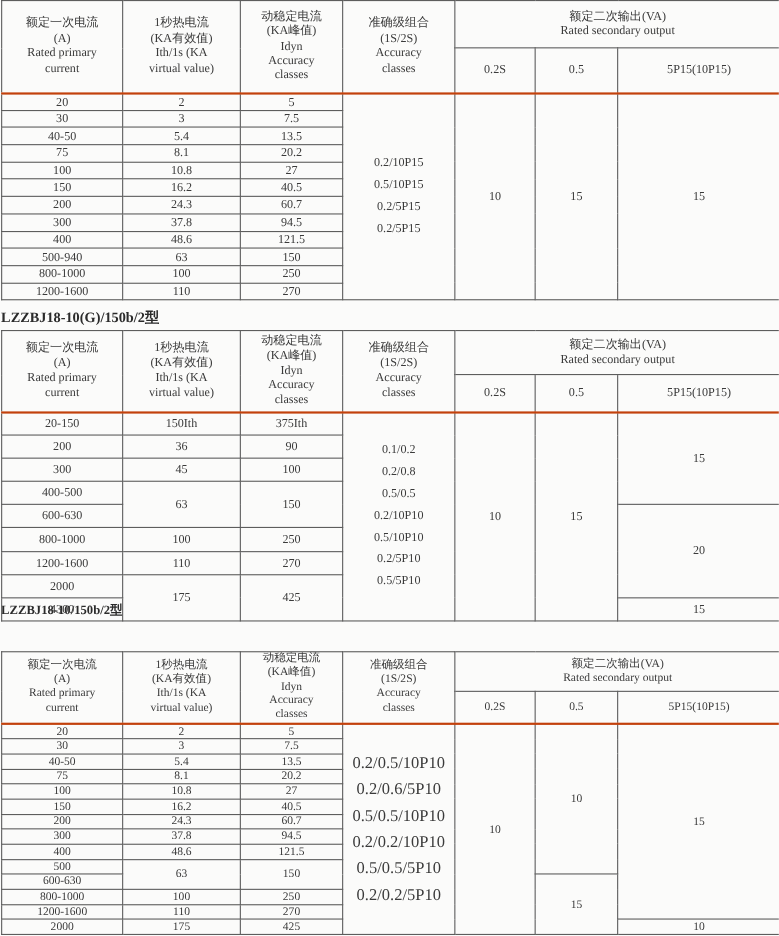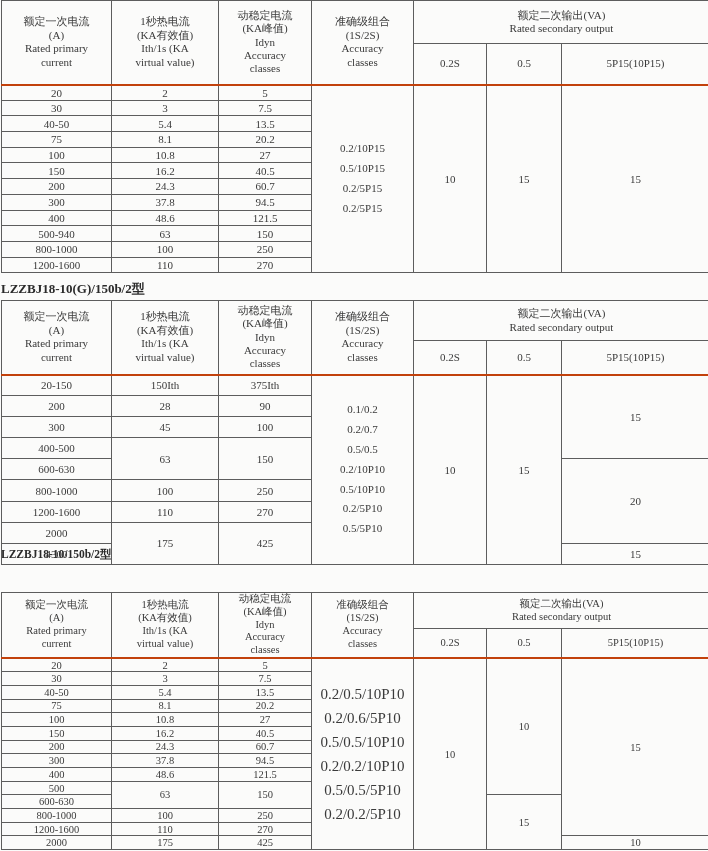--- a/index.html
+++ b/index.html
@@ -222,34 +222,34 @@
           <th>5P15(10P15)</th>
         </tr>
       </thead>
       <tbody>
         <tr>
           <td>20-150</td>
           <td>150Ith</td>
           <td>375Ith</td>
           <td class="acc-cell" rowspan="9">
             <div>0.1/0.2</div>
-            <div>0.2/0.7</div>
+            <div>0.2/0.8</div>
             <div>0.5/0.5</div>
             <div>0.2/10P10</div>
             <div>0.5/10P10</div>
             <div>0.2/5P10</div>
             <div>0.5/5P10</div>
           </td>
           <td rowspan="9">10</td>
           <td rowspan="9">15</td>
           <td rowspan="4">15</td>
         </tr>
         <tr>
           <td>200</td>
-          <td>28</td>
+          <td>36</td>
           <td>90</td>
         </tr>
         <tr>
           <td>300</td>
           <td>45</td>
           <td>100</td>
         </tr>
         <tr>
           <td>400-500</td>
           <td rowspan="2">63</td>

